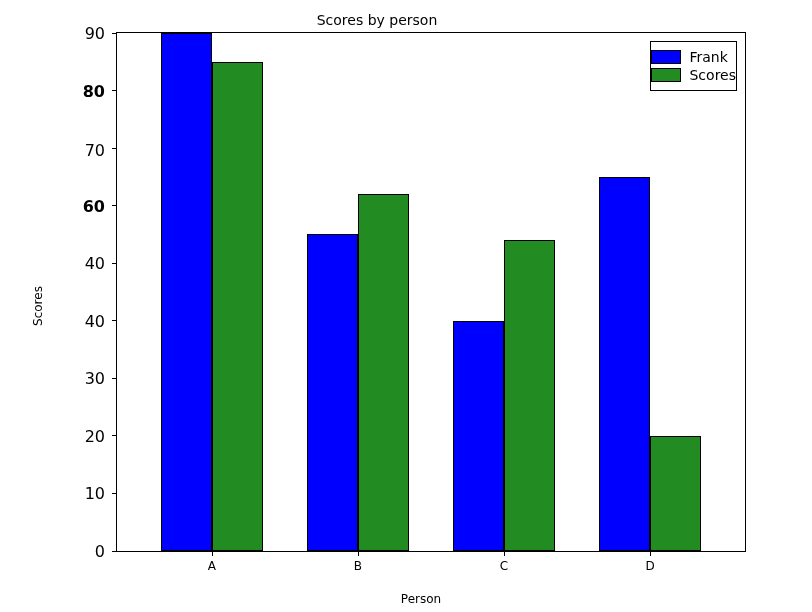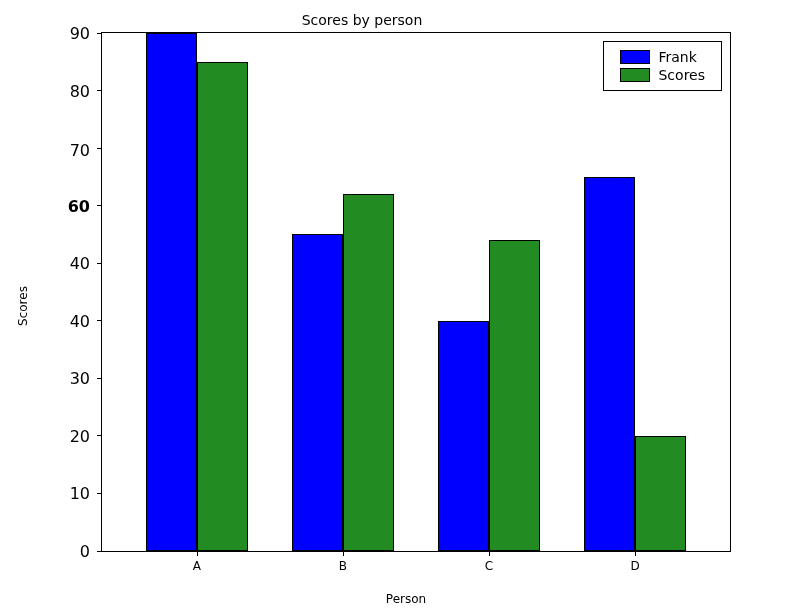--- a/index.html
+++ b/index.html
@@ -10,20 +10,21 @@
     background: #ffffff;
     font-family: "DejaVu Sans", "Helvetica", Arial, sans-serif;
     font-size: 12px;
     color: #000;
   }
   .figure {
     position: relative;
     width: 724px;
     height: 612px;
     background: #fff;
+    margin-left: 15px;
   }
   .title {
     position: absolute;
     top: 12px;
     left: 0;
     width: 100%;
     text-align: center;
     font-size: 14px;
   }
   .axes {
@@ -108,21 +109,21 @@
     height: 1px;
     background: #000;
   }
   .legend {
     position: absolute;
     top: 8px;
     right: 8px;
     border: 1px solid #000;
     background: #fff;
     font-size: 14px;
-    padding: 6px 16px;
+    padding: 6px 0;
   }
   .legend-row {
     display: flex;
     align-items: center;
     gap: 8px;
     line-height: 18px;
   }
   .legend-swatch {
     width: 30px;
     height: 14px;
@@ -177,21 +178,21 @@
       <div class="tick-y" style="bottom: 172.667px;">30</div>
       <div class="tickmark-y" style="bottom: 229.722px;"></div>
       <div class="tick-y" style="bottom: 230.222px;">40</div>
       <div class="tickmark-y" style="bottom: 287.278px;"></div>
       <div class="tick-y" style="bottom: 287.778px;">40</div>
       <div class="tickmark-y" style="bottom: 344.833px;"></div>
       <div class="tick-y" style="bottom: 345.333px; font-weight: bold;">60</div>
       <div class="tickmark-y" style="bottom: 402.389px;"></div>
       <div class="tick-y" style="bottom: 401px;">70</div>
       <div class="tickmark-y" style="bottom: 459.944px;"></div>
-      <div class="tick-y" style="bottom: 460.444px;">80</div>
+      <div class="tick-y" style="bottom: 460.444px; font-weight: bold;">80</div>
       <div class="tickmark-y" style="bottom: 517.5px;"></div>
       <div class="tick-y" style="bottom: 518px;">90</div>
       <div class="tickmark-x" style="left: 94.9302px;"></div>
       <div class="tick-x" style="left: 94.9302px;">A</div>
       <div class="tickmark-x" style="left: 240.977px;"></div>
       <div class="tick-x" style="left: 240.977px;">B</div>
       <div class="tickmark-x" style="left: 387.023px;"></div>
       <div class="tick-x" style="left: 387.023px;">C</div>
       <div class="tickmark-x" style="left: 533.07px;"></div>
       <div class="tick-x" style="left: 533.07px;">D</div>

